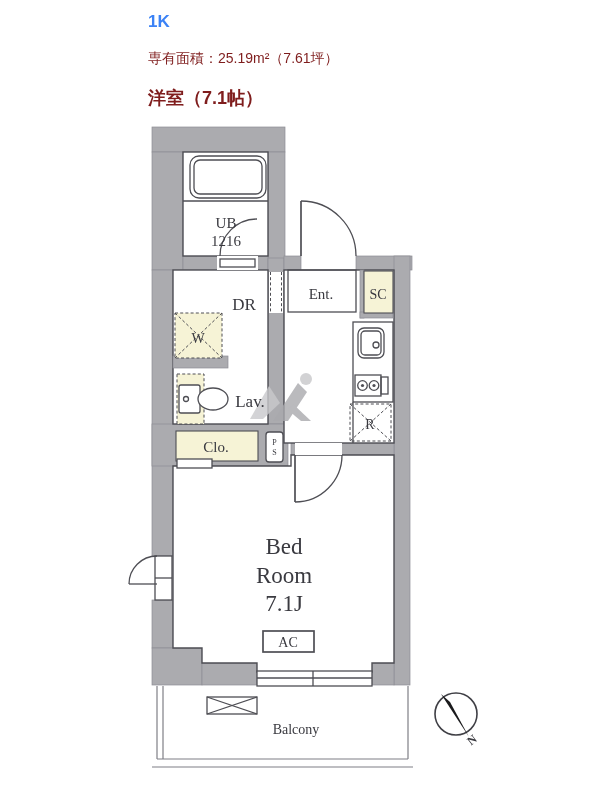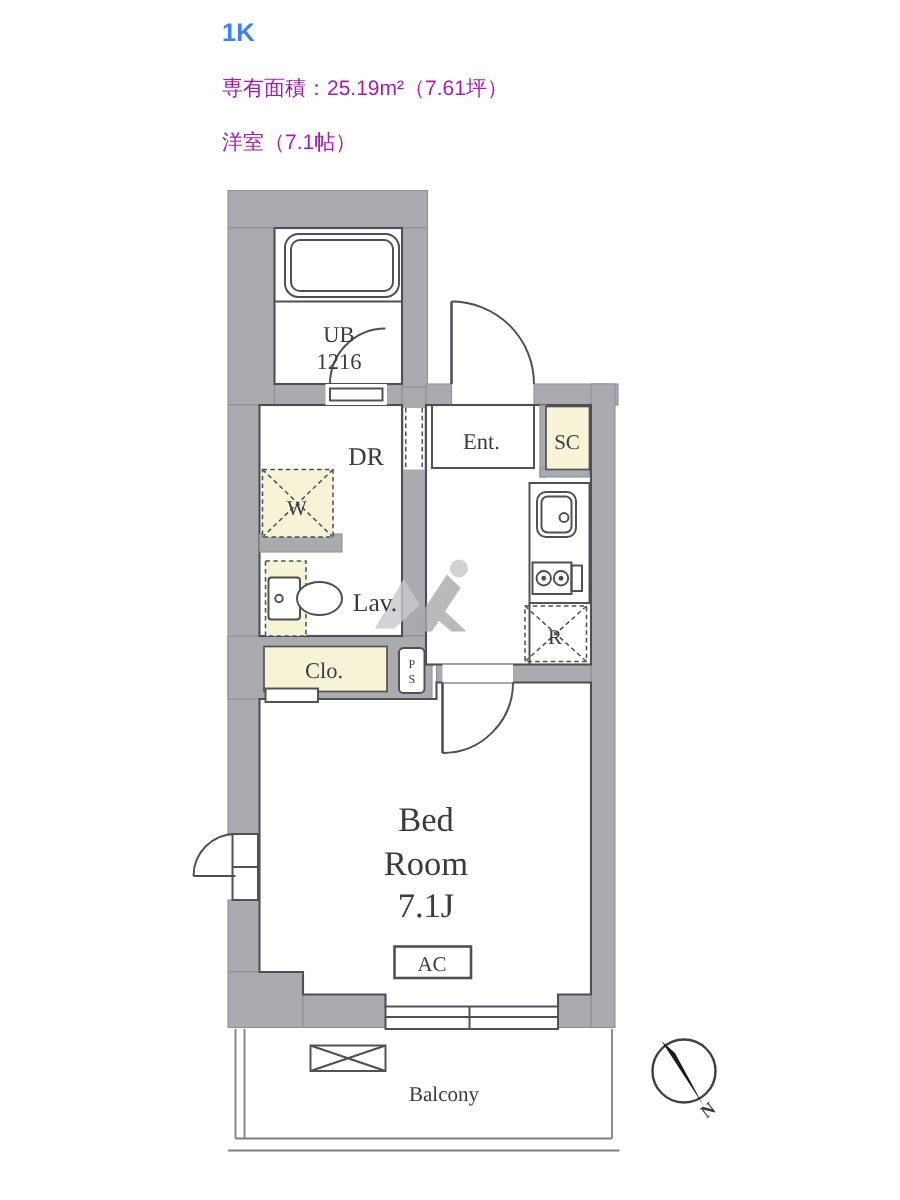--- a/index.html
+++ b/index.html
@@ -1,21 +1,21 @@
 <!DOCTYPE html>
 <html style="--wall: #ababaf; --accent: #f6f3d6; --line: #4e4e54;"><head>
 <meta charset="utf-8">
 <style>
   html,body{margin:0;padding:0;background:#ffffff;}
   .page{position:relative;width:600px;height:800px;background:#fff;overflow:hidden;
         font-family:"Liberation Sans", sans-serif;}
-  .hdr{position:absolute;left:148px;color:#a21caf;}
+  .hdr{position:absolute;left:148px;color:#7f1d1d;}
   .hdr-title{top:12px;font-size:17px;font-weight:bold;color:#3b82f6;}
   .hdr-line1{top:50px;font-size:14px;}
-  .hdr-line2{top:86px;font-size:14px;}
+  .hdr-line2{top:86px;font-size:18px;font-weight:bold;}
   svg{position:absolute;left:0;top:0;}
   .wall{fill:var(--wall);stroke:#8e8e94;stroke-width:.7;}
   .room{fill:#ffffff;stroke:var(--line);stroke-width:1.4;}
   .white{fill:#ffffff;stroke:none;}
   .yellow{fill:var(--accent);stroke:var(--line);stroke-width:1.1;}
   .yellow-d{fill:var(--accent);stroke:var(--line);stroke-width:1;stroke-dasharray:3 2.2;}
   .ln{stroke:var(--line);stroke-width:1.3;fill:none;}
   .ln-th{stroke:var(--line);stroke-width:1.7;fill:none;}
   .ln-d{stroke:var(--line);stroke-width:1;fill:none;stroke-dasharray:3 2.2;}
   .fix{fill:#ffffff;stroke:var(--line);stroke-width:1.3;}

